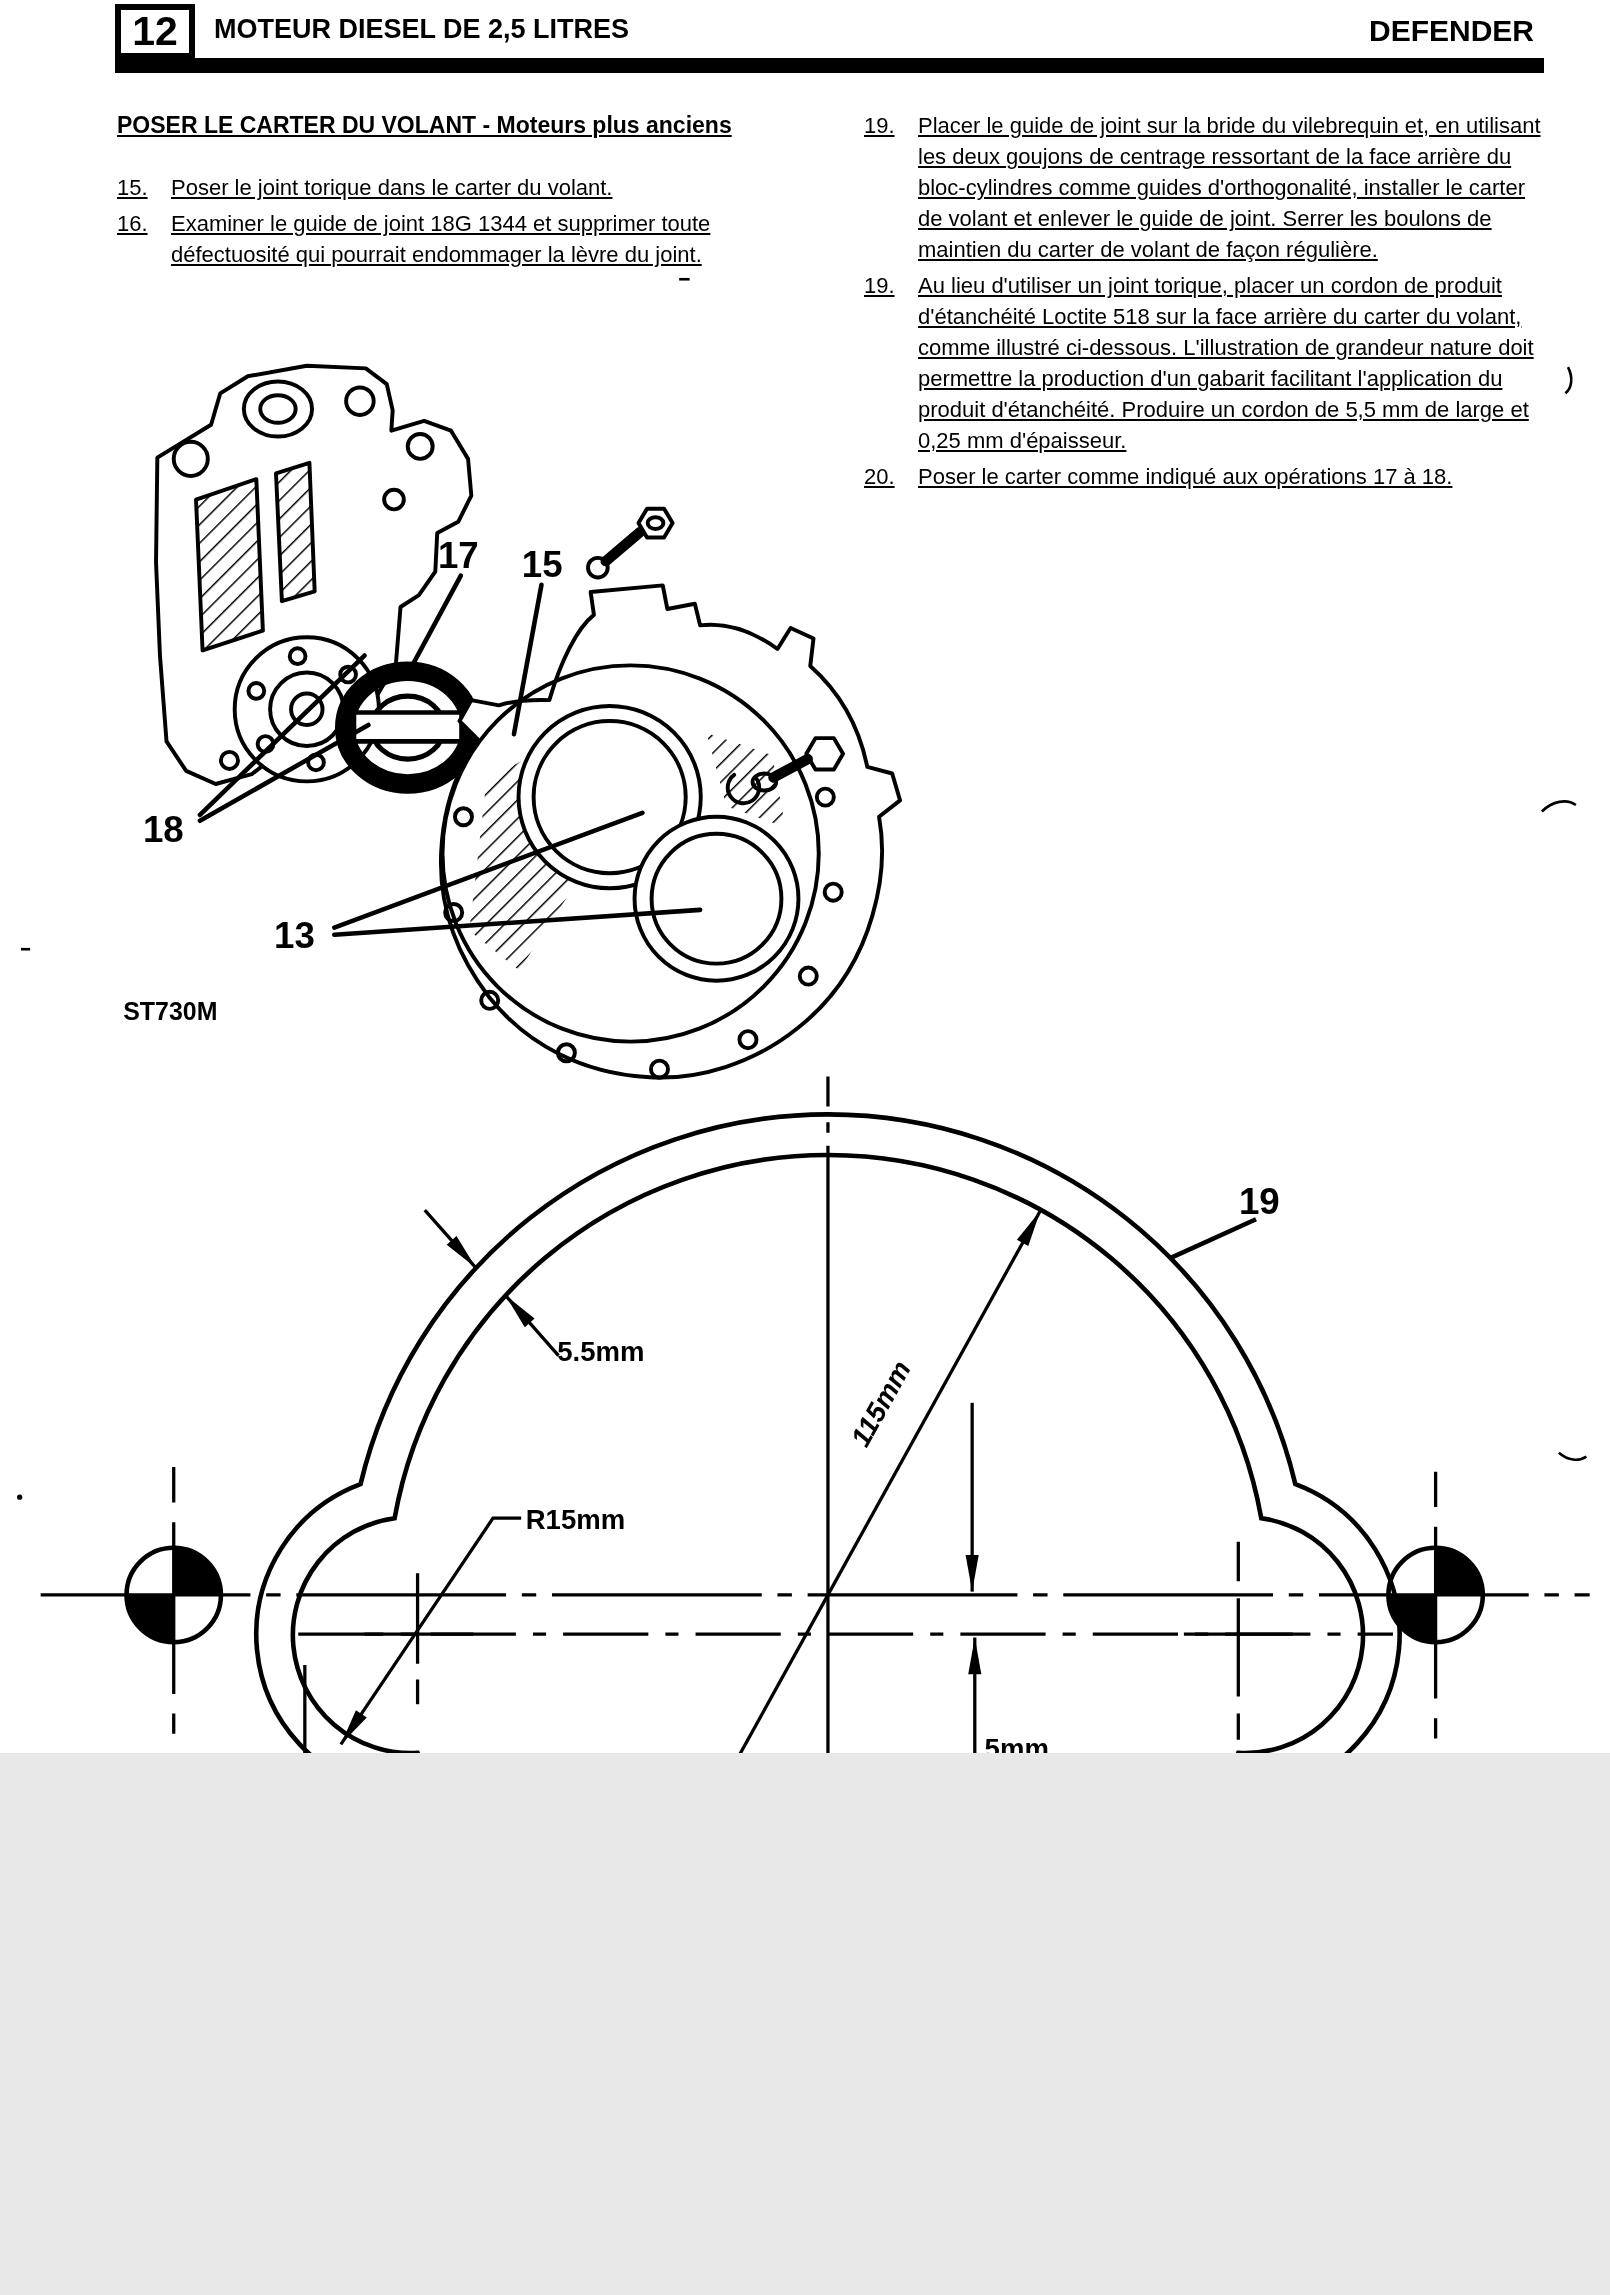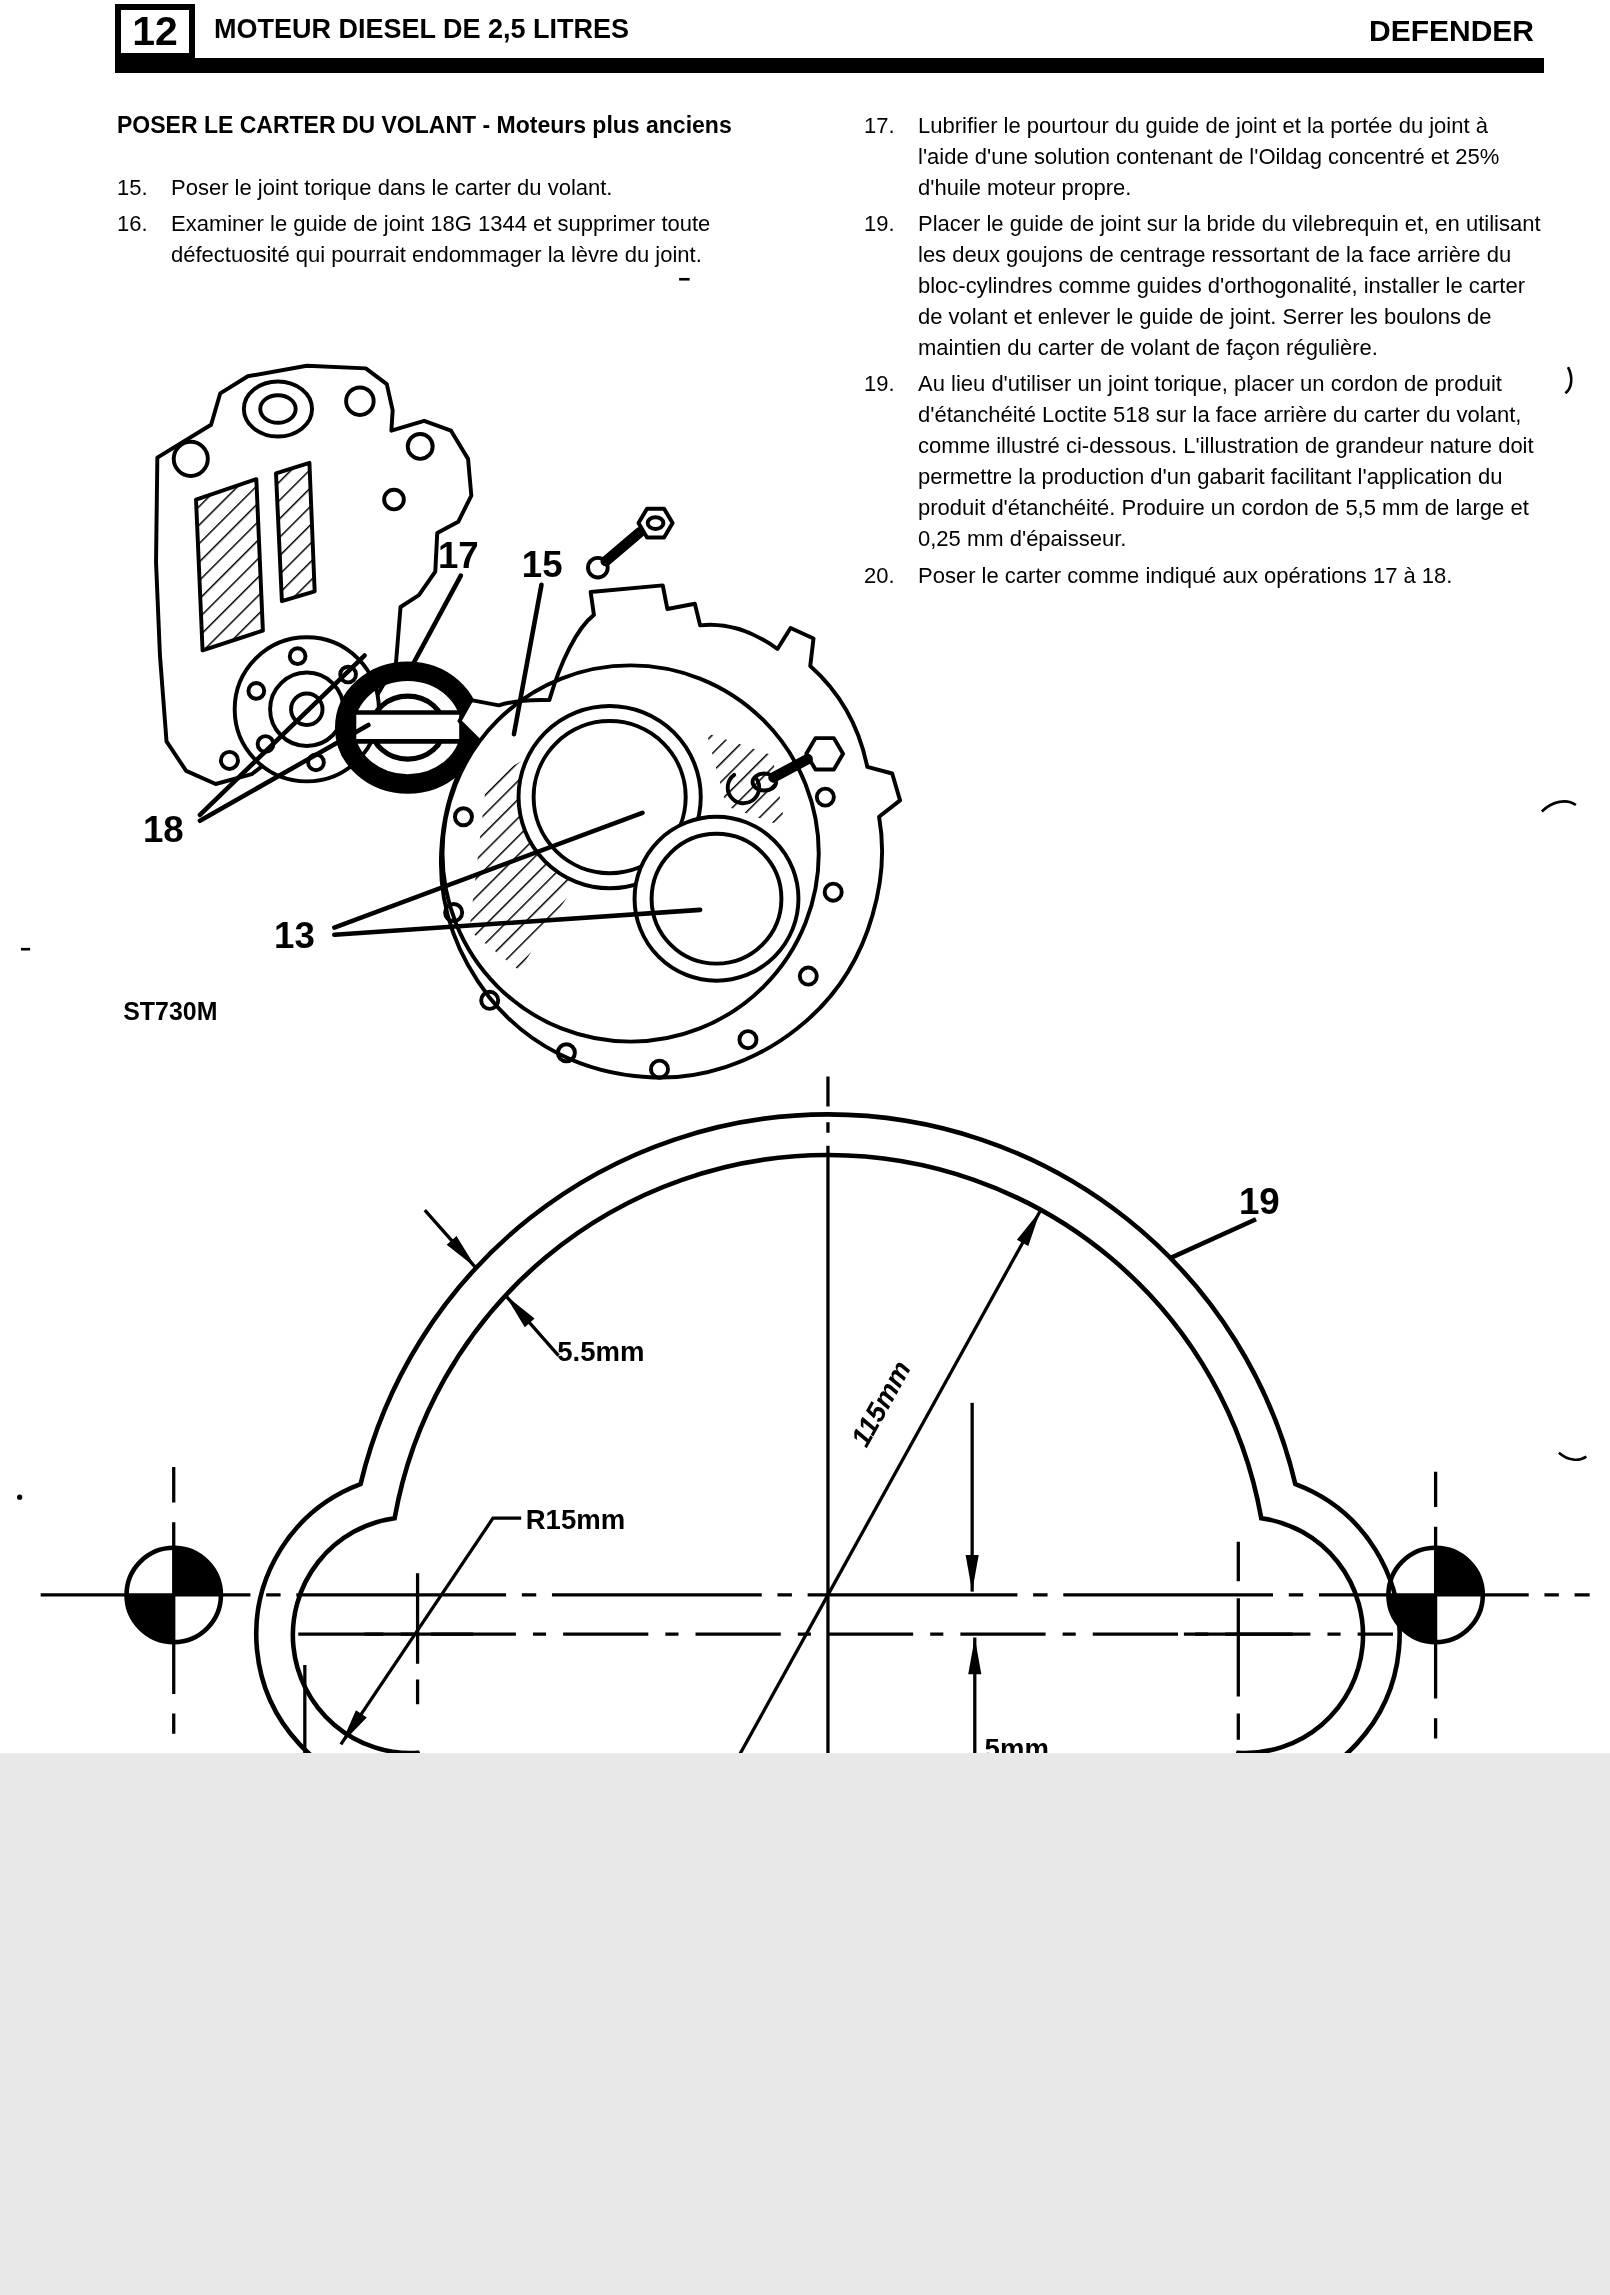--- a/index.html
+++ b/index.html
@@ -11,21 +11,21 @@
   .hdr-num-box {
     position:absolute; left:115px; top:3.9px; width:80px; height:55px;
     border:6.6px solid #000; box-sizing:border-box;
     display:flex; align-items:center; justify-content:center;
     font-weight:bold; font-size:41px; background:#fff;
   }
   .hdr-title { position:absolute; left:214px; top:14.4px; font-size:27px; font-weight:bold; white-space:nowrap; }
   .hdr-brand { position:absolute; right:76px; top:14.4px; font-size:30px; font-weight:bold; }
   .hdr-bar  { position:absolute; left:115px; top:58px; width:1429px; height:15px; background:#000; }
   
-  .col { position:absolute; font-size:22px; line-height:31px; }
+  .col { position:absolute; font-size:22px; line-height:31px;text-decoration:underline; }
   .col-left  { left:117px; top:110px; width:650px; }
   .col-right { left:864px; top:110px; width:677px; }
   .h2 { font-weight:bold; font-size:23px; line-height:30px; margin:0 0 31.5px 0; }
   .h2.mid { margin-top:27.5px; margin-bottom:30px; }
   .item { display:flex; margin:0 0 5.2px 0; }
   .item .num { flex:none; width:54px; }
   .item .txt { flex:1; }
   
   svg.art { position:absolute; left:0; top:0; width:1610px; height:2295px; }
   .footer-page { position:absolute; left:97px; top:2135px; font-size:27.5px; }
@@ -48,24 +48,20 @@
       <span class="num">15.</span>
       <span class="txt">Poser le joint torique dans le carter du volant.</span>
     </div>
     <div class="item">
       <span class="num">16.</span>
       <span class="txt">Examiner le guide de joint 18G 1344 et supprimer toute défectuosité qui pourrait endommager la lèvre du joint.</span>
     </div>
   </div>
 
   <div class="col col-right">
-    <div class="item">
-      <span class="num">17.</span>
-      <span class="txt">Lubrifier le pourtour du guide de joint et la portée du joint à l'aide d'une solution contenant de l'Oildag concentré et 25% d'huile moteur propre.</span>
-    </div>
     <div class="item">
       <span class="num">19.</span>
       <span class="txt">Placer le guide de joint sur la bride du vilebrequin et, en utilisant les deux goujons de centrage ressortant de la face arrière du bloc-cylindres comme guides d'orthogonalité, installer le carter de volant et enlever le guide de joint. Serrer les boulons de maintien du carter de volant de façon régulière.</span>
     </div>
     <div class="item">
       <span class="num">19.</span>
       <span class="txt">Au lieu d'utiliser un joint torique, placer un cordon de produit d'étanchéité Loctite 518 sur la face arrière du carter du volant, comme illustré ci-dessous. L'illustration de grandeur nature doit permettre la production d'un gabarit facilitant l'application du produit d'étanchéité. Produire un cordon de 5,5 mm de large et 0,25 mm d'épaisseur.</span>
     </div>
     <div class="item">
       <span class="num">20.</span>

